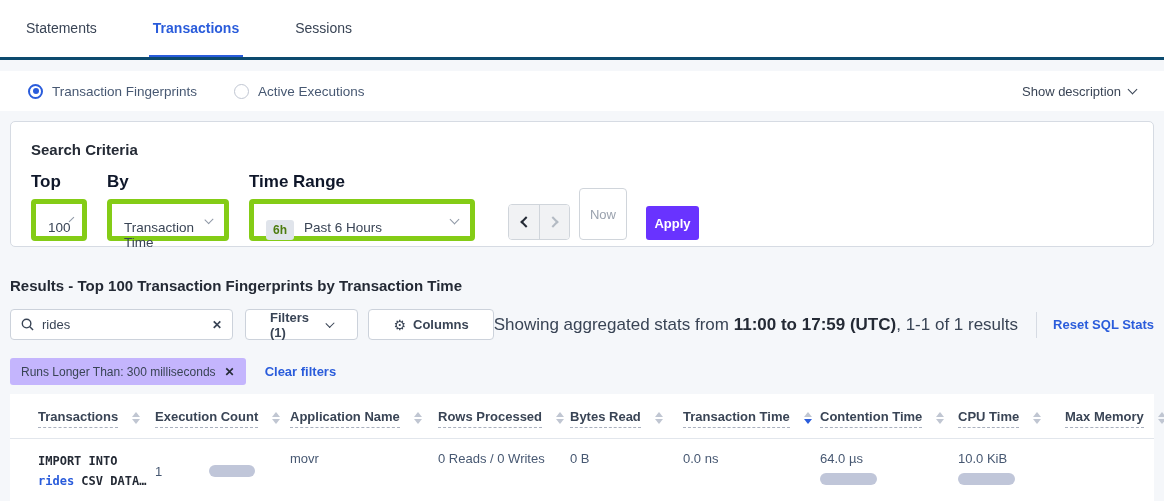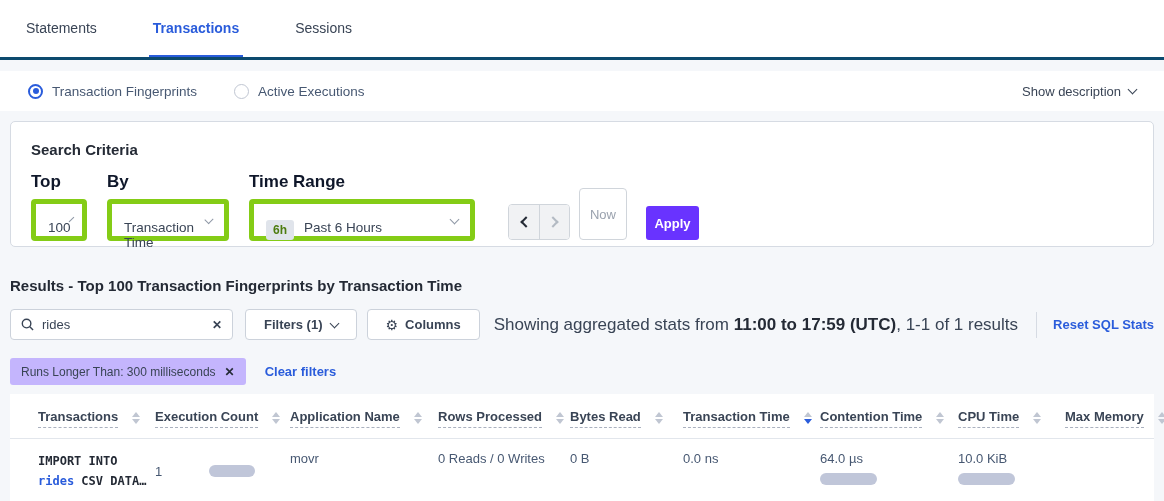--- a/index.html
+++ b/index.html
@@ -128,21 +128,21 @@
     display:flex; align-items:center; padding:0 10px;
   }
   .search-box input {
     border:none; outline:none; flex:1; font-size:13px; color:#394455;
     font-family:"Liberation Sans", sans-serif; margin-left:8px; min-width:0;
     background:transparent;
   }
   .clear-x { color:#394455; font-size:12px; font-weight:bold; cursor:pointer; }
   .tool-btn {
     height:31px; border:1px solid #ccd2db; border-radius:4px; background:#fff;
-    display:flex; align-items:center; padding:0 18px;
+    display:flex; align-items:center; padding:0 24px;
     font-size:13px; font-weight:bold; color:#394455; cursor:pointer;
   }
   .filters-btn { margin-left:12px; }
   .columns-btn { margin-left:10px; }
   .gear { font-size:14px; margin-right:7px; color:#394455; font-weight:normal; }
   .stats-wrap { margin-left:auto; display:flex; align-items:center; }
   .stats-text { font-size:17px; color:#394455; white-space:nowrap; }
   .stats-text b { color:#242a35; }
   .v-divider { width:1px; height:26px; background:#d6dbe3; margin:0 16px 0 18px; }
   .link { font-size:13px; font-weight:bold; cursor:pointer; white-space:nowrap; }

